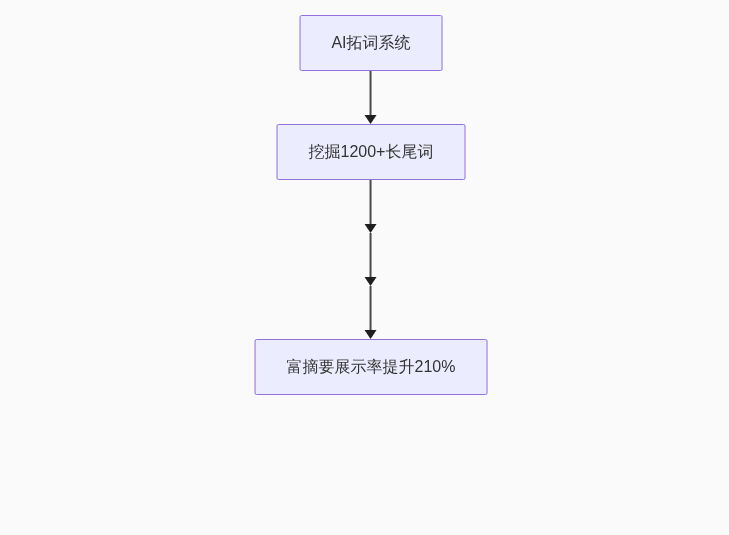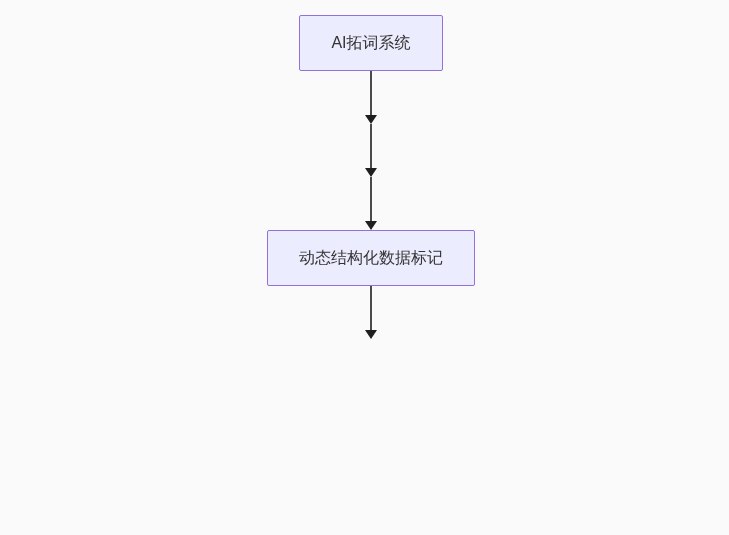--- a/index.html
+++ b/index.html
@@ -66,33 +66,34 @@
 
 <div class="flowchart">
 
   <div class="node">AI拓词系统</div>
 
   <div class="connector">
     <div class="line"></div>
     <div class="arrowhead"></div>
   </div>
 
+  <div class="node">挖掘1200+长尾词</div>
 
   <div class="connector">
     <div class="line"></div>
     <div class="arrowhead"></div>
   </div>
 
 
   <div class="connector">
     <div class="line"></div>
     <div class="arrowhead"></div>
   </div>
 
-  <div class="node">动态结构化数据标记</div>
 
   <div class="connector">
     <div class="line"></div>
     <div class="arrowhead"></div>
   </div>
 
+  <div class="node">富摘要展示率提升210%</div>
 
 </div>
 
 </body></html>

